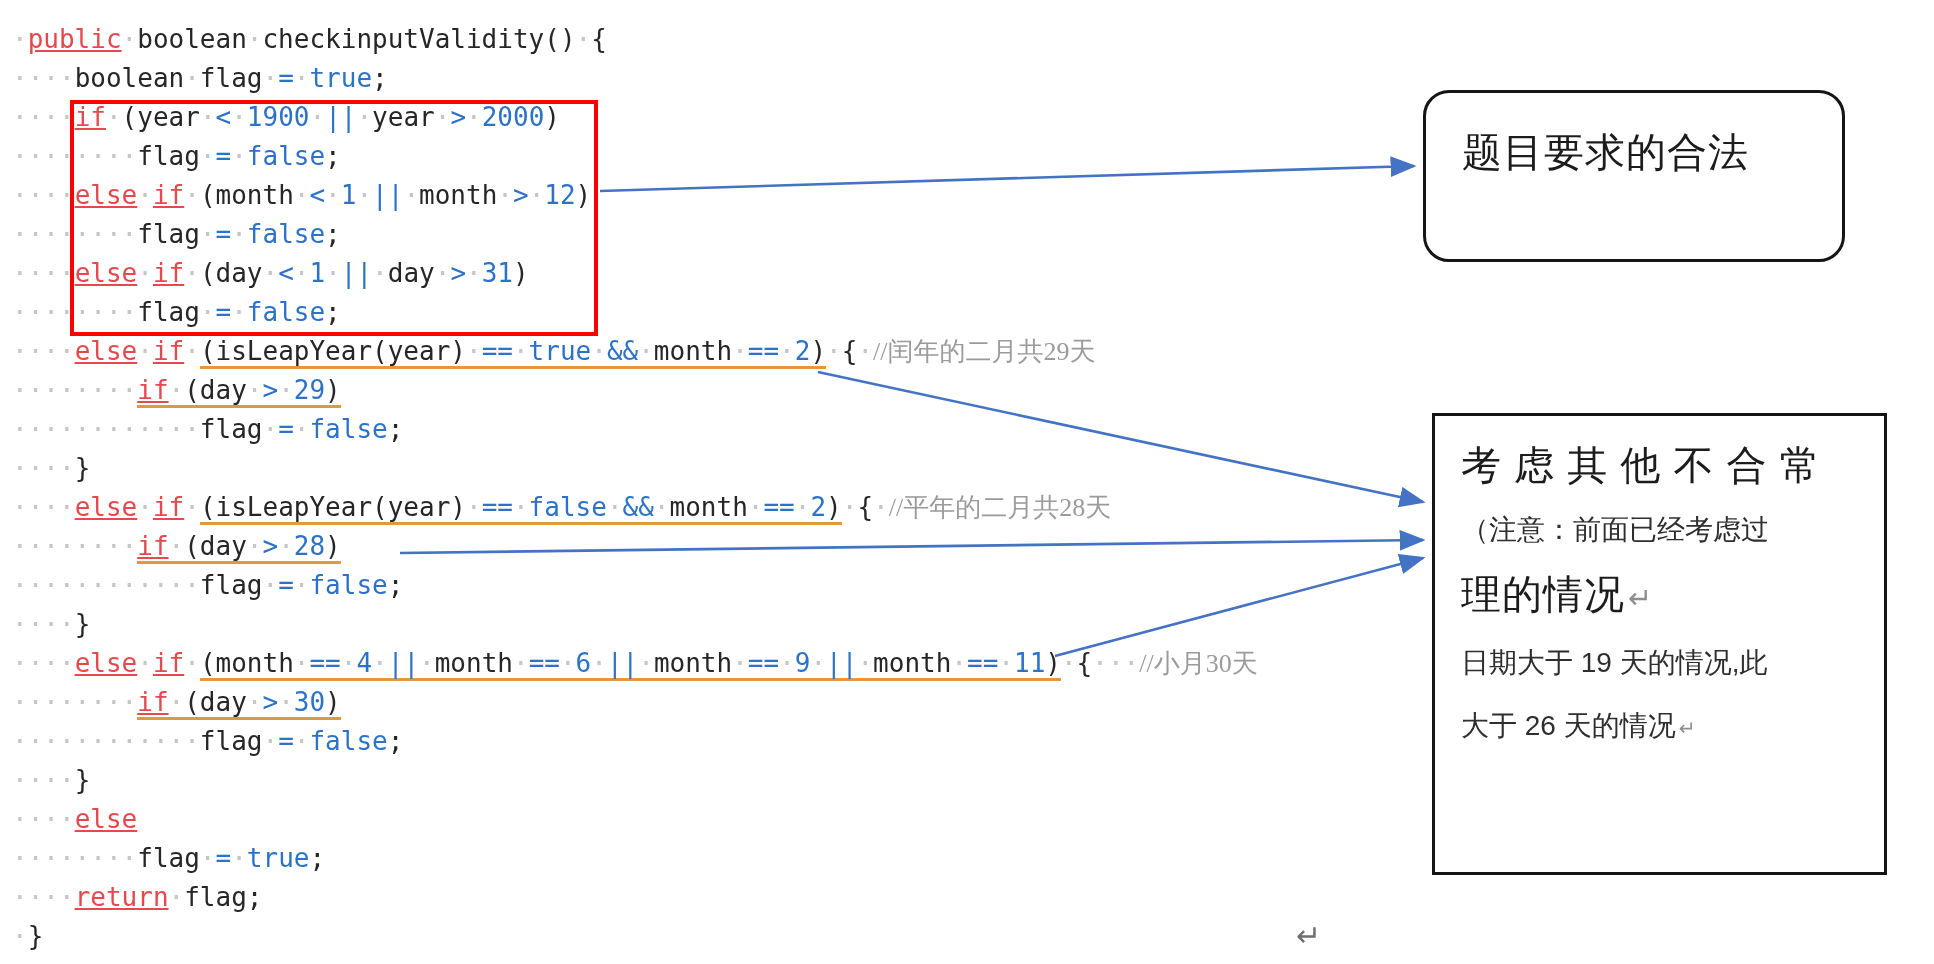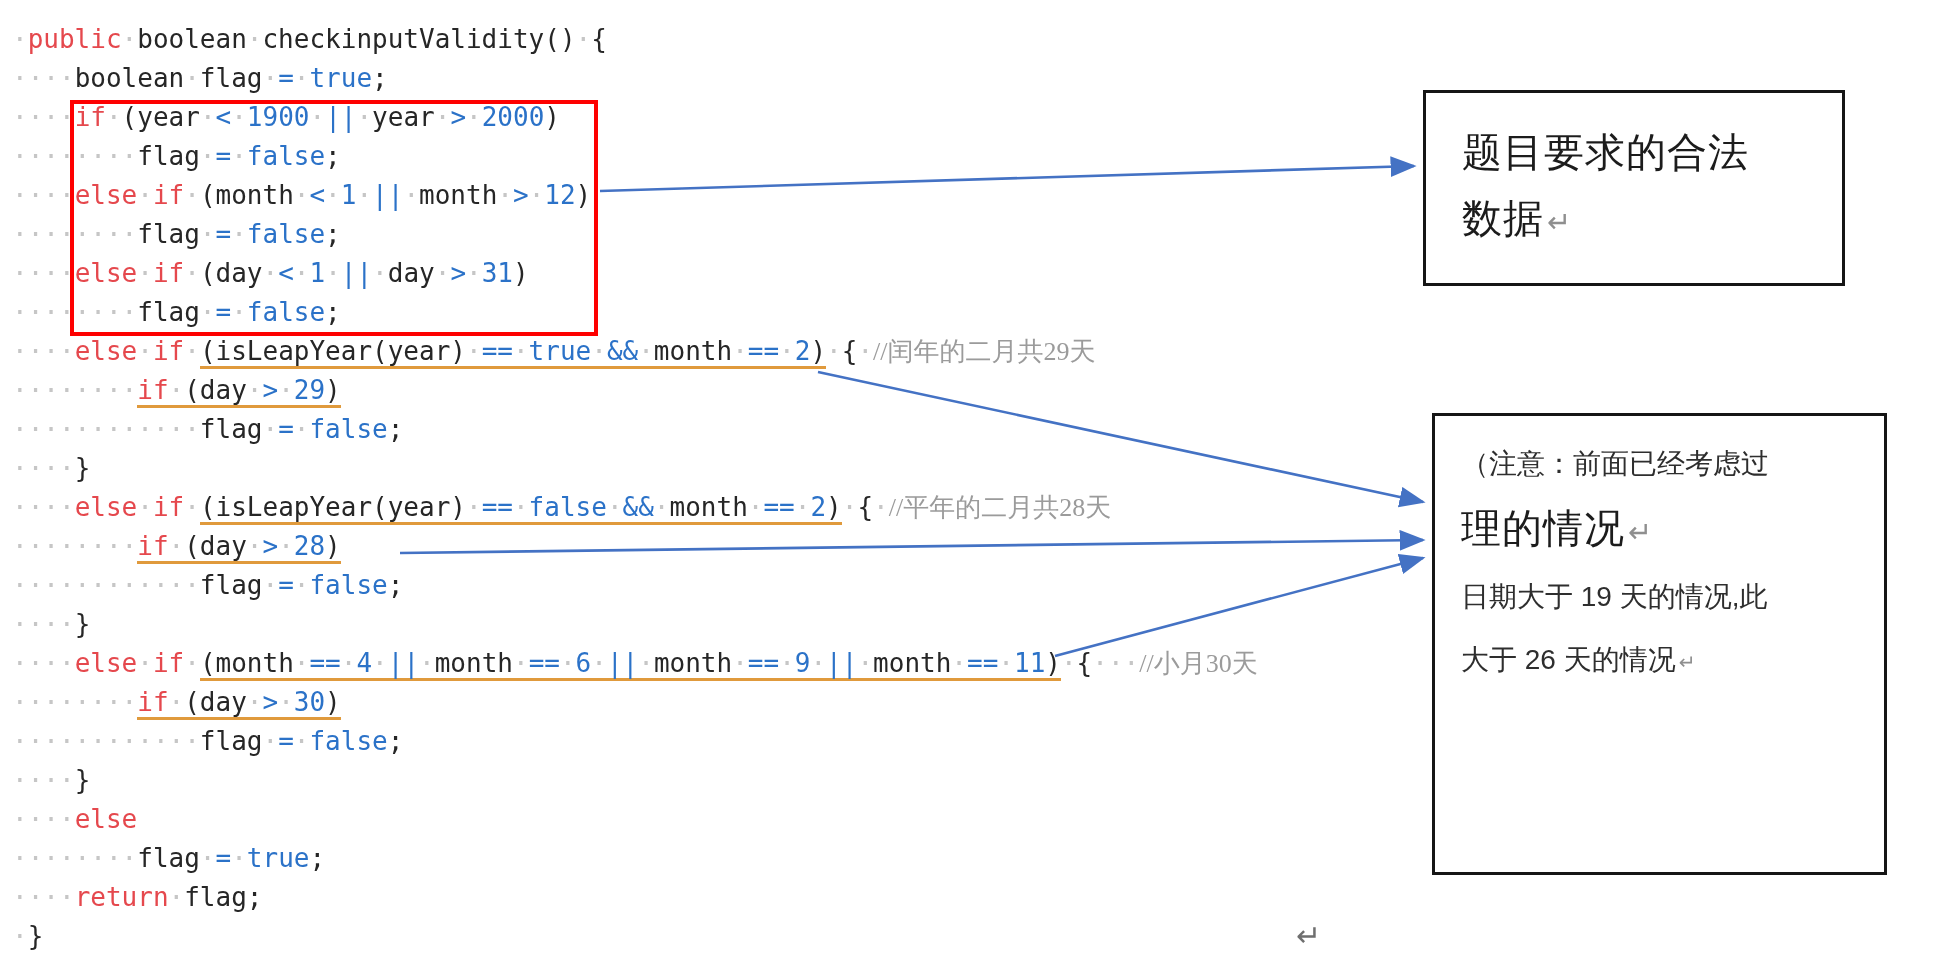--- a/index.html
+++ b/index.html
@@ -6,39 +6,39 @@
   html,body { width:1934px; height:964px; background:#ffffff; overflow:hidden; }
   #canvas { position:relative; width:1934px; height:964px; background:#ffffff;
             font-family:"Liberation Sans", sans-serif; }
 
   
   #code { position:absolute; left:12px; top:20px;
           font-family:"DejaVu Sans Mono", monospace;
           font-size:26px; line-height:39px; white-space:pre; }
   .code-line { white-space:pre; height:39px; }
   .tok-w { color:var(--ws,#c6c6c6); }
-  .tok-k { color:var(--kw,#e5484d); }
+  .tok-k { color:var(--kw,#e5484d);text-decoration:underline; }
   .tok-p { color:var(--plain,#262626); }
   .tok-v { color:var(--val,#2b72c8); }
   .tok-c { color:var(--cm,#9b9b9b);font-family:Liberation Serif, serif; }
   .tok-u { border-bottom:3px solid var(--ul,#e09a3c); }
 
   
   #red-box { position:absolute; left:70px; top:100px; width:528px; height:236px;
              border:4px solid var(--redbox,#fe0000); background:transparent; }
 
   
   #arrows { position:absolute; left:0; top:0; width:1934px; height:964px;
             pointer-events:none; }
   #arrows line { stroke:var(--arrow,#4472c4); stroke-width:2.6; }
   #arrows marker path { fill:var(--arrow,#4472c4); }
 
   
   .note { position:absolute; border:3px solid var(--border,#151515); background:#ffffff; }
-  #box1 { left:1423px; top:90px;  width:422px; height:196px; padding:26px 0 0 36px; }
+  #box1 { left:1423px; top:90px;  width:422px; height:172px; padding:26px 0 0 36px;border-radius:26px; }
   #box2 { left:1432px; top:413px; width:455px; height:462px; padding:16px 10px 0 26px; }
   .note-line { white-space:pre-wrap; }
   .note-line.big   { font-size:40px; line-height:66px; color:#1c1c1c; letter-spacing:1px; }
   .note-line.small { font-size:28px; line-height:63px; color:#2e2e2e; }
   .ret { color:#8f8f8f; font-size:0.72em; margin-left:3px; }
 
   
   #retmark { position:absolute; left:1296px; top:918px; font-size:30px; color:#6f6f6f; }
 </style>
 </head>
@@ -57,24 +57,24 @@
       </marker>
     </defs>
     <line x1="600" y1="191" x2="1414" y2="166" marker-end="url(#ah)"></line>
     <line x1="818" y1="372" x2="1423" y2="502" marker-end="url(#ah)"></line>
     <line x1="400" y1="553" x2="1423" y2="540" marker-end="url(#ah)"></line>
     <line x1="1055" y1="656" x2="1423" y2="558" marker-end="url(#ah)"></line>
   </svg>
 
   <div id="box1" class="note">
       <div class="note-line big"><span>题目要求的合法</span></div>
-      <div class="note-line big"><span>数据</span><span class="ret">↵</span></div>
     </div>
 
   <div id="box2" class="note">
+      <div class="note-line big"><span>考 虑 其 他 不 合 常</span></div>
       <div class="note-line small"><span>（注意：前面已经考虑过</span></div>
       <div class="note-line big"><span>理的情况</span><span class="ret">↵</span></div>
       <div class="note-line small"><span>日期大于 19 天的情况,此</span></div>
       <div class="note-line small"><span>大于 26 天的情况</span><span class="ret">↵</span></div>
     </div>
 
   <div id="retmark">↵</div>
 
 </div>
 

